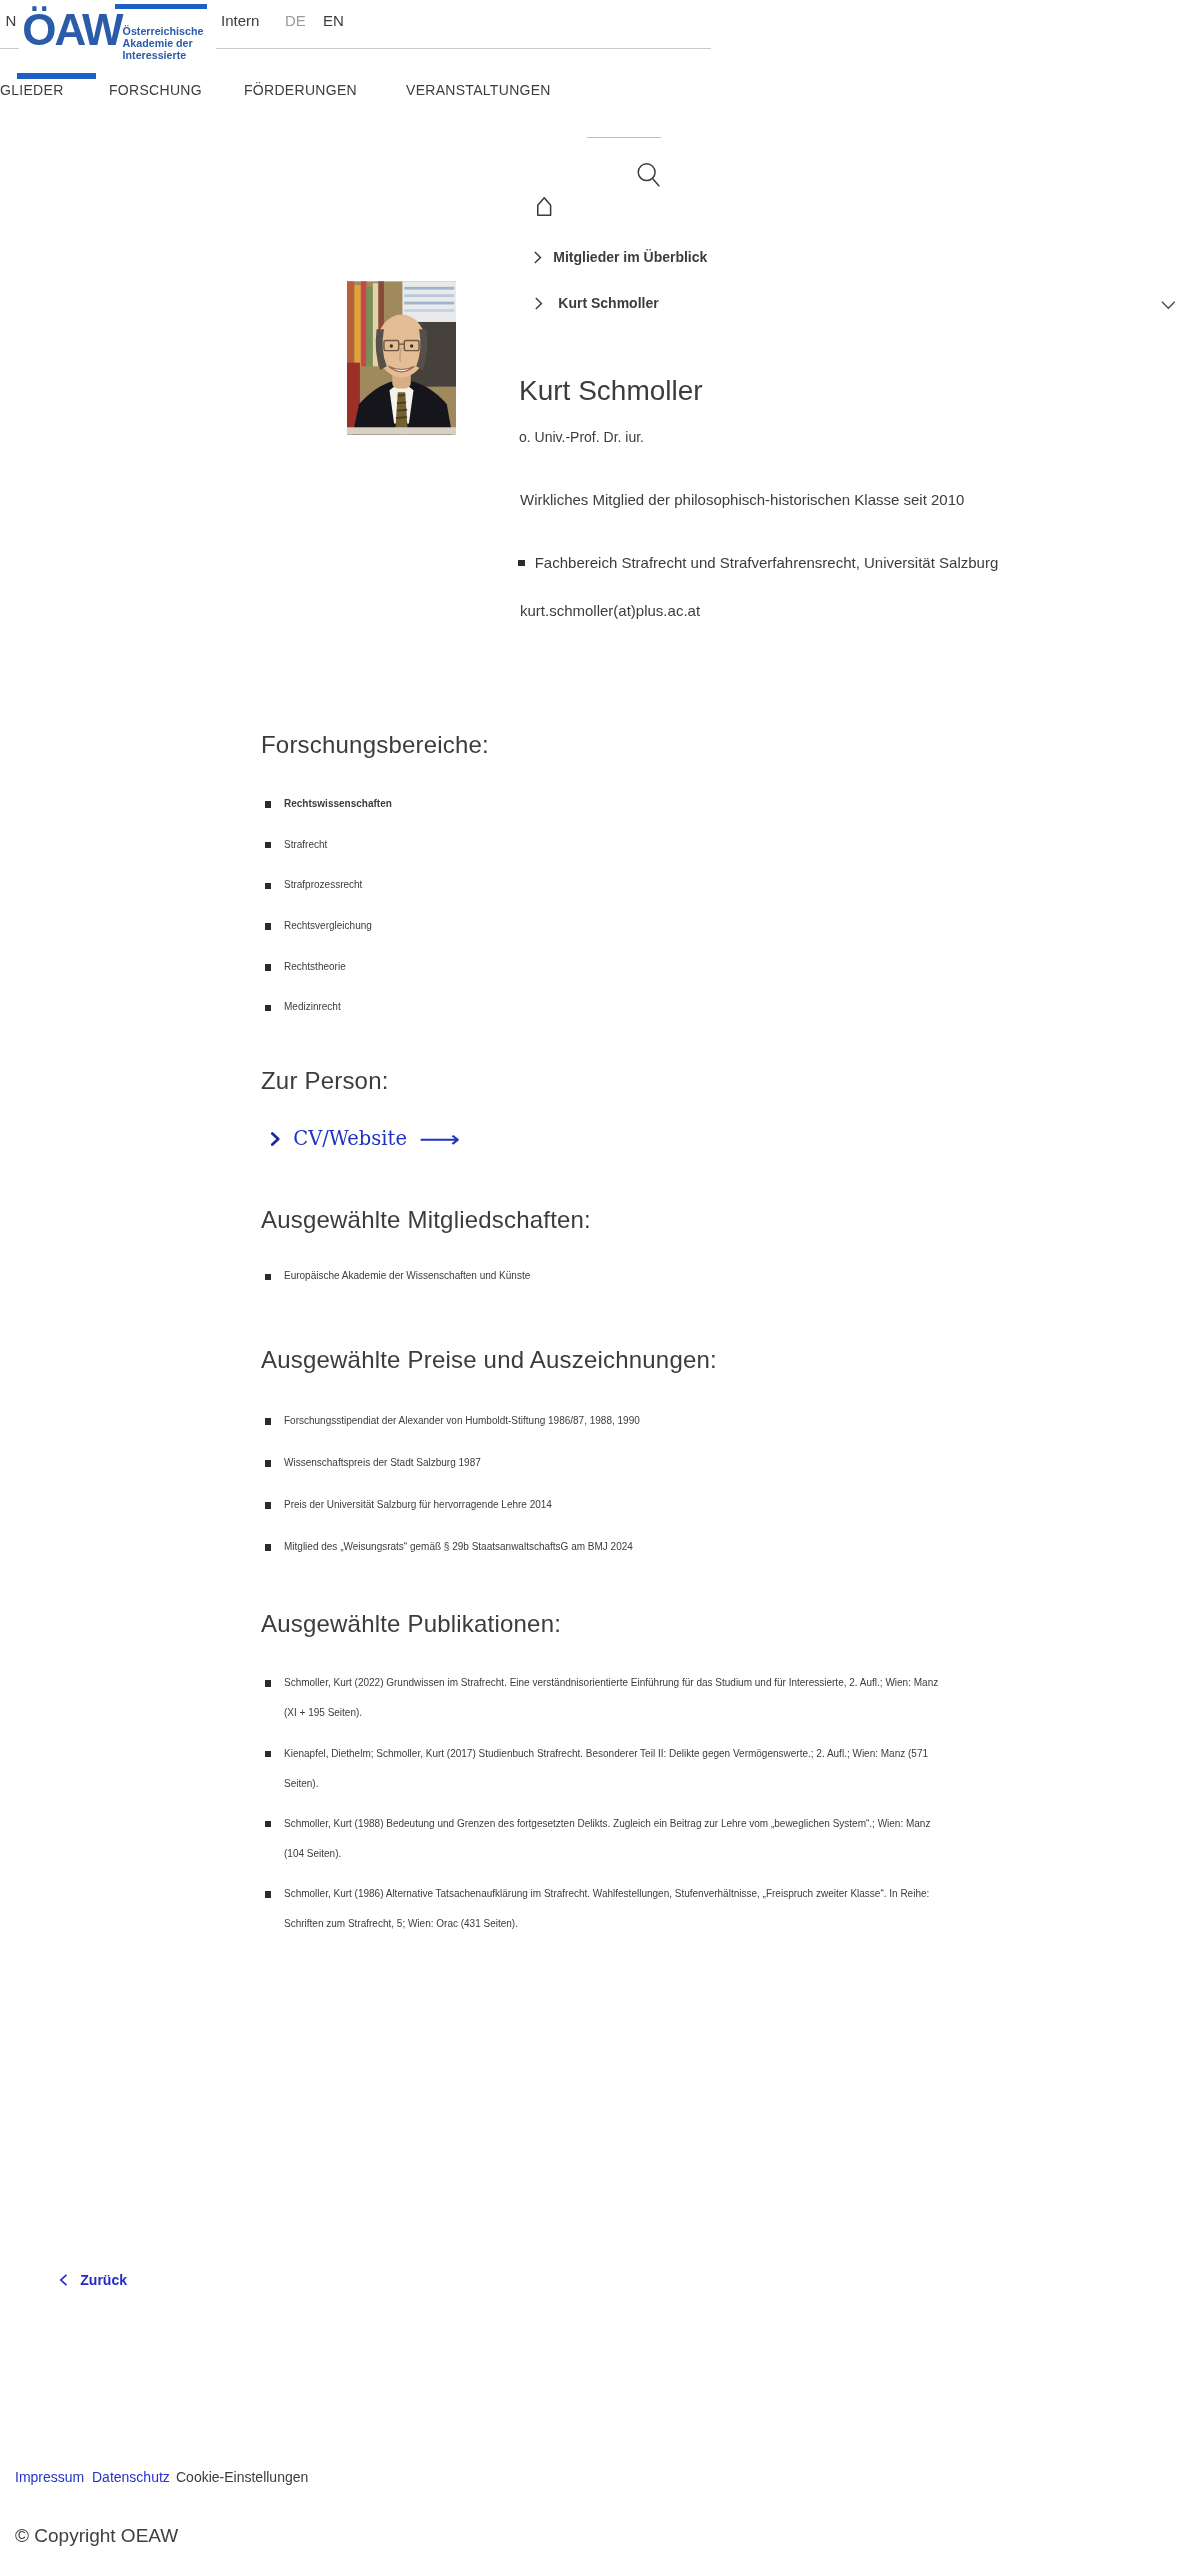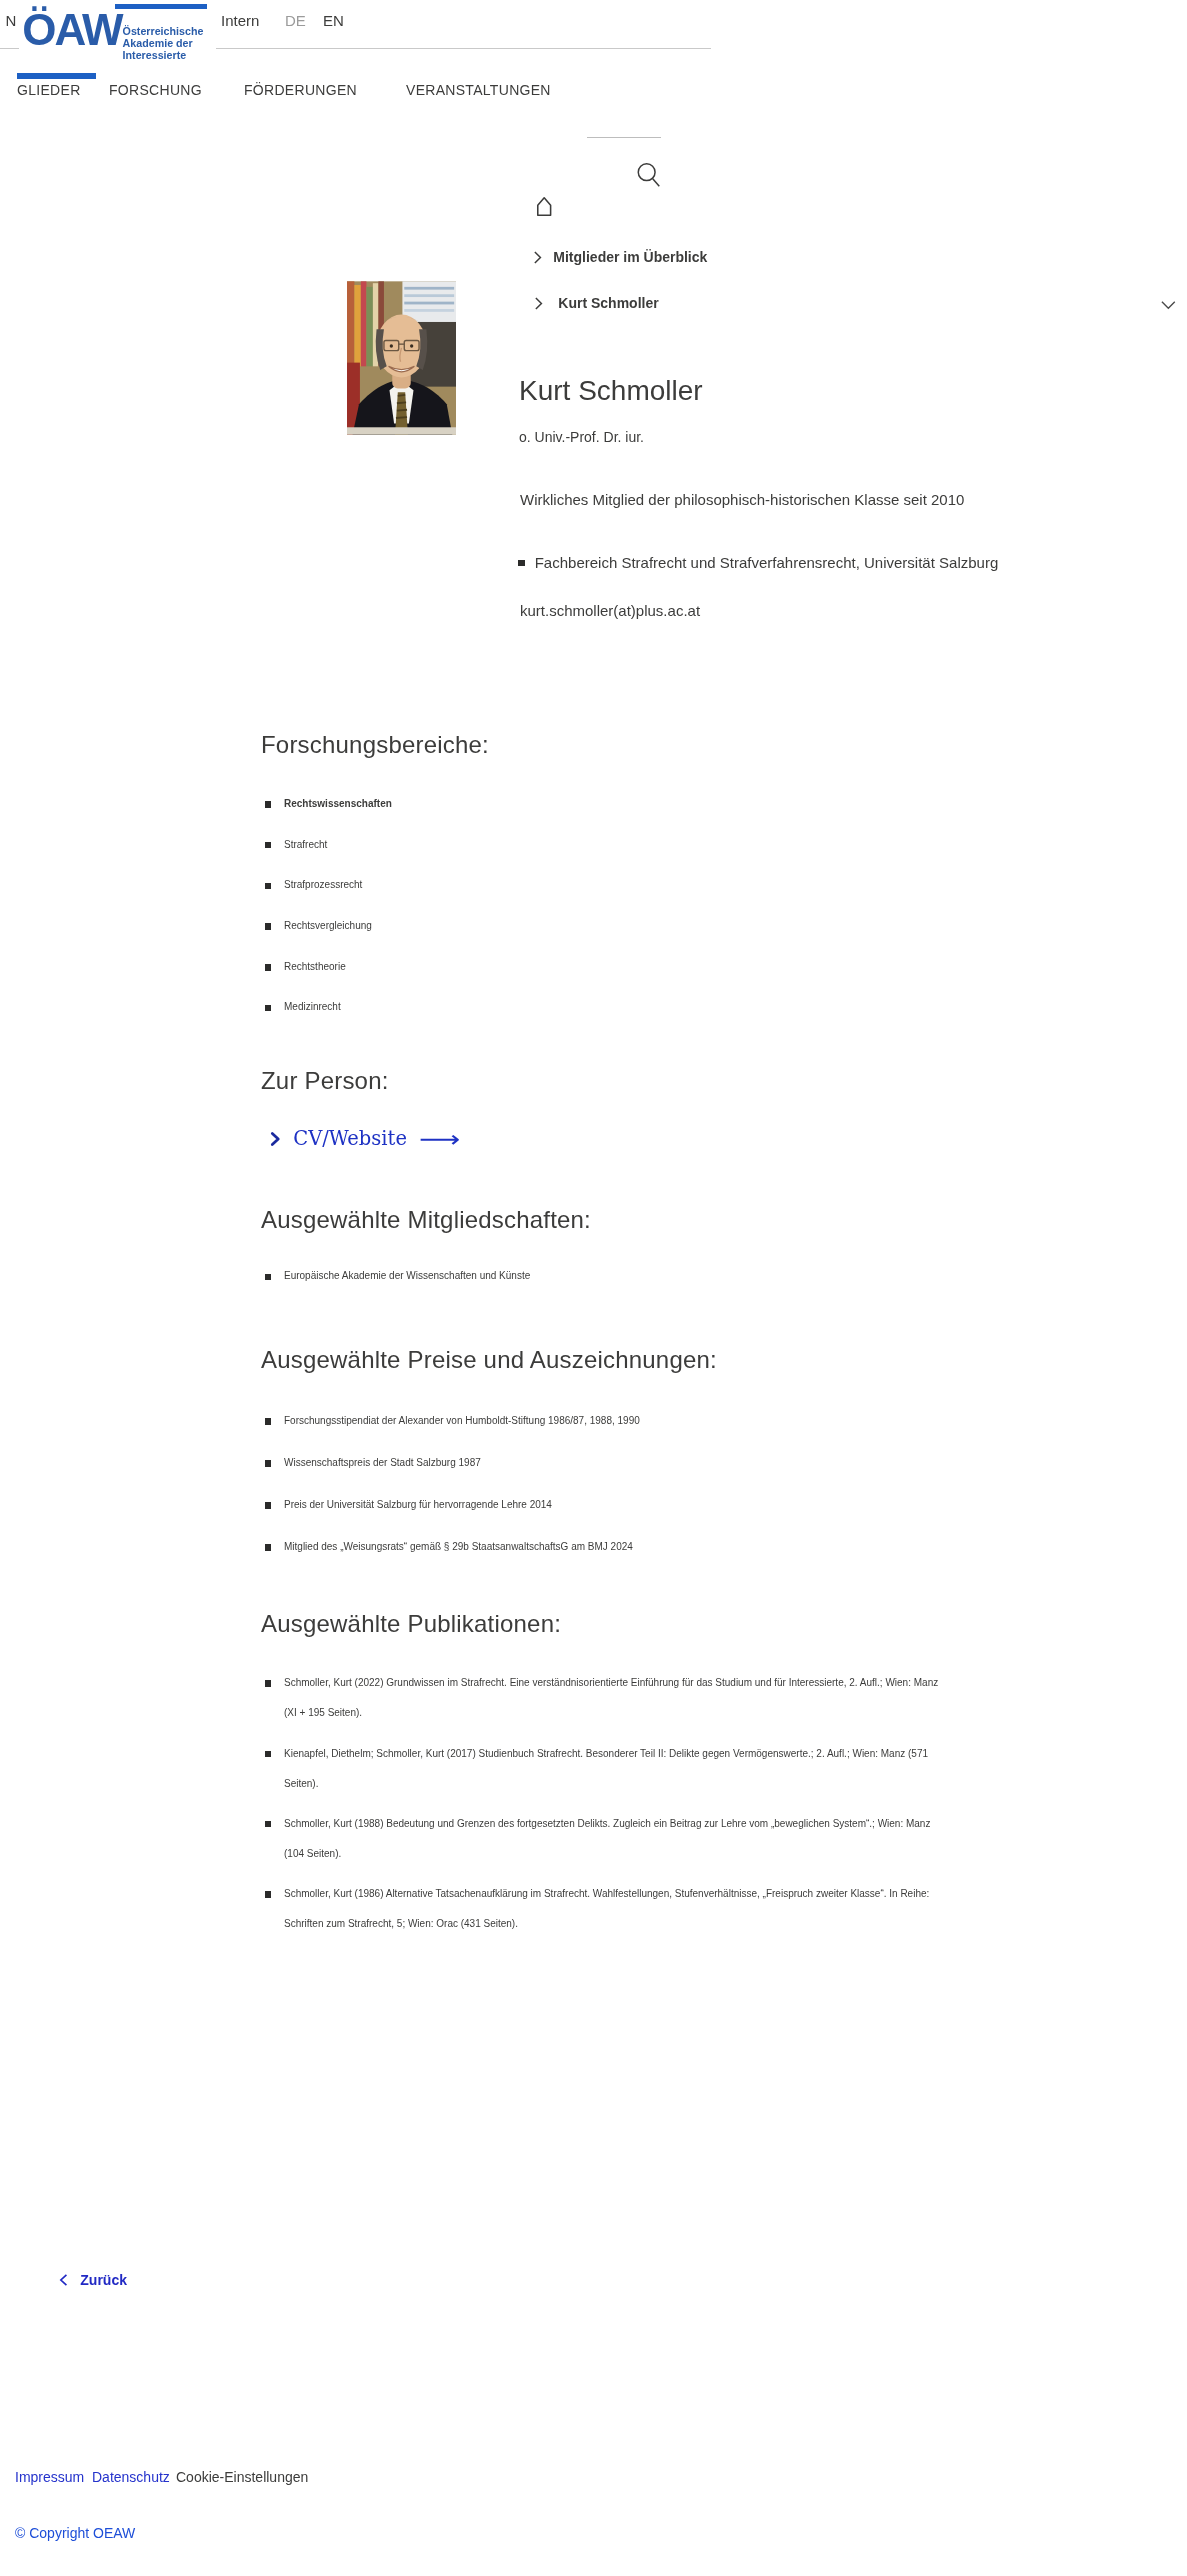--- a/index.html
+++ b/index.html
@@ -13,21 +13,21 @@
   .logo-box { position:absolute; left:18.6px; top:0; width:197px; height:65px; background:#fff; cursor:pointer; }
   .logo-bar { position:absolute; left:96px; top:3.7px; width:92px; height:5.6px; background:#1d60c4; }
   .logo-acronym { position:absolute; left:3.7px; top:7.4px; font-size:44px; font-weight:bold; letter-spacing:-1.9px; color:#2a5ca9; line-height:46px; }
   .logo-subtitle { position:absolute; left:104px; top:25px; font-size:10.7px; font-weight:bold; color:#2a5ca9; line-height:12px; }
   .util { position:absolute; top:12px; font-size:15px; color:#3c3c3b; cursor:pointer; }
   .util-intern { left:221px; }
   .util-de { left:285px; color:#9b9b9b; }
   .util-en { left:323px; }
 
   .nav-item { position:absolute; top:82px; font-size:14px; letter-spacing:0.3px; color:#3c3c3b; cursor:pointer; white-space:nowrap; }
-  .nav-glieder { left:17px;text-align:right; }
+  .nav-glieder { left:0;text-align:right; }
   .nav-forschung { left:109px; }
   .nav-foerderungen { left:244px; }
   .nav-veranstaltungen { left:406px; }
   .nav-active-bar { position:absolute; left:16.7px; top:73px; width:79px; height:5.6px; background:#1d60c4; }
 
   .search-divider { position:absolute; left:587px; top:137px; width:74px; height:0.9px; background:#bdbdbd; }
   .search-btn { position:absolute; left:635px; top:161px; width:28px; height:28px; cursor:pointer; }
 
   
   .home-link { position:absolute; left:534px; top:196px; width:20.4px; height:22px; cursor:pointer; }
@@ -72,21 +72,21 @@
   ul.pubs-ul li { line-height:30px; margin-bottom:10.2px; }
   ul.pubs-ul li .sq { left:3.7px; top:12px; }
 
   
   .back-link { position:absolute; left:59px; top:2272px; display:flex; align-items:center; gap:12px; cursor:pointer; }
   .back-label { font-size:14px; font-weight:bold; color:#2129c4; }
   .ft-link { position:absolute; top:2469px; font-size:14px; color:#2533cc; cursor:pointer; }
   .ft-impressum { left:15px; }
   .ft-datenschutz { left:92px; }
   .ft-cookie { left:176px; color:#3c3c3b; }
-  .copyright { position:absolute; left:15px; top:2525px; font-size:14px; color:#1d4ed8; }
+  .copyright { position:absolute; left:15px; top:2525px; font-size:19px; color:#404040; }
 </style>
 </head>
 <body>
 
 <div class="page">
 
   <div class="hdr-line"></div>
   <span class="partial-n">N</span>
 
   <div class="logo-box">

